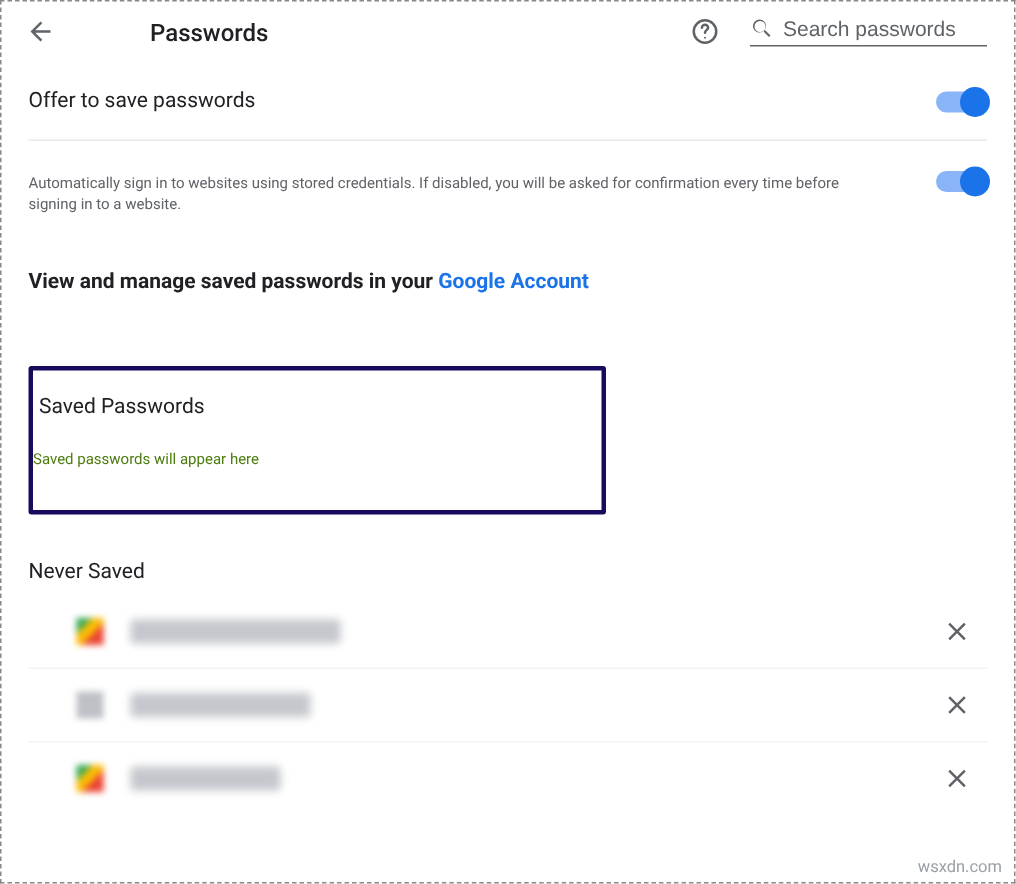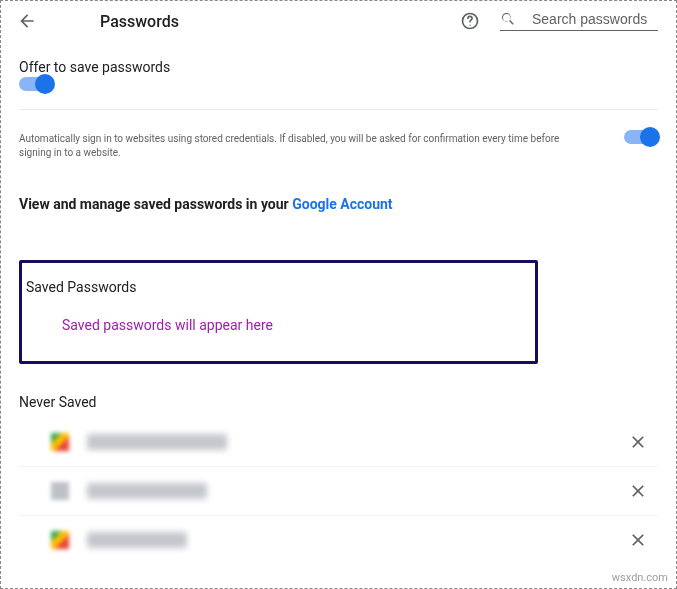--- a/index.html
+++ b/index.html
@@ -38,21 +38,21 @@
       color: #5f6368;
       cursor: pointer;
       margin-right: 4px;
     }
     .search-wrap {
       display: flex;
       align-items: center;
       border-bottom: 1px solid #5f6368;
       padding-bottom: 3px;
       width: 158px;
-      gap: 16px;
+      gap: 6px;
     }
     .search-icon {
       width: 16px; height: 16px;
       color: #5f6368;
     }
     .search-input {
       border: none;
       outline: none;
       font-size: 14px;
       color: #5f6368;
@@ -60,21 +60,21 @@
       background: transparent;
     }
     .search-input::placeholder { color: #5f6368; }
     .content { padding: 0 18px; }
     .row {
       display: flex;
       align-items: flex-start;
       justify-content: space-between;
       padding: 18px 0;
     }
-    .row-border { border-bottom: 1px solid #e8eaed; flex-direction: column; }
+    .row-border { border-bottom: 1px solid #e8eaed; }
     .row-text { flex: 1; padding-right: 40px; }
     .row-title { font-size: 14px; color: #202124; }
     .row-sub { font-size: 10px; color: #5f6368; margin-top: 4px; line-height: 1.4; }
     .toggle {
       width: 34px; height: 14px;
       background: #8ab4f8;
       border-radius: 8px;
       position: relative;
       cursor: pointer;
       margin-top: 2px;
@@ -92,32 +92,31 @@
       font-size: 14px;
       color: #202124;
       font-weight: bold;
     }
     .link { color: #1a73e8; cursor: pointer; }
     .saved-box {
       border: 3px solid #1a0a5e;
       border-radius: 2px;
       margin: 30px 0 0 0;
       padding: 16px 0 28px 0;
-      width: 519px;
+      width: 385px;
     }
     .saved-box .section-title {
       font-size: 14px;
       color: #202124;
       padding: 0 4px;
       margin-bottom: 22px;
     }
     .saved-box .empty-msg {
-      font-size: 14px;
-      color: #a21caf;
-      padding-left: 40px;
+      font-size: 10px;
+      color: #4d7c0f;
     }
     .never-section { margin-top: 22px; }
     .never-title { font-size: 14px; color: #202124; padding: 8px 0; }
     .never-item {
       display: flex;
       align-items: center;
       padding: 14px 0;
       border-bottom: 1px solid #f1f3f4;
       gap: 18px;
     }

